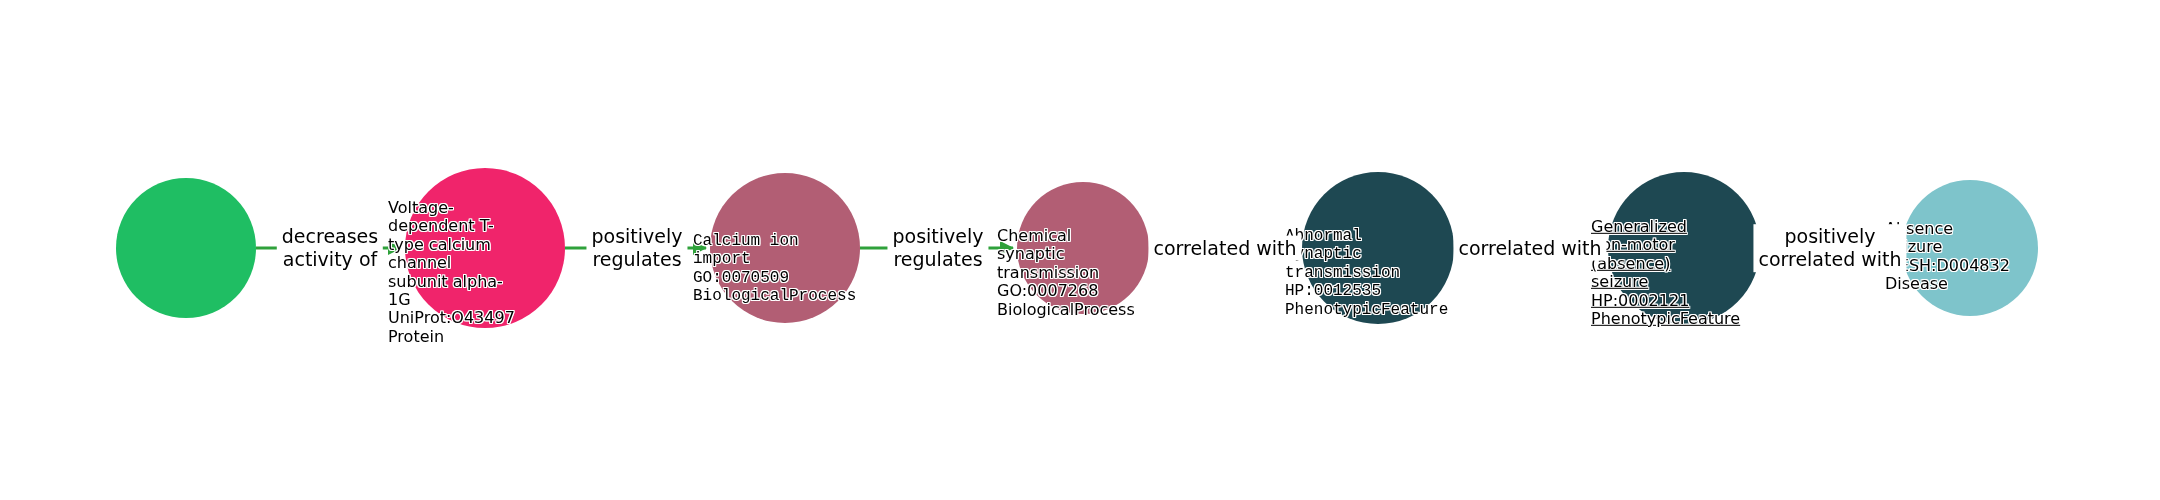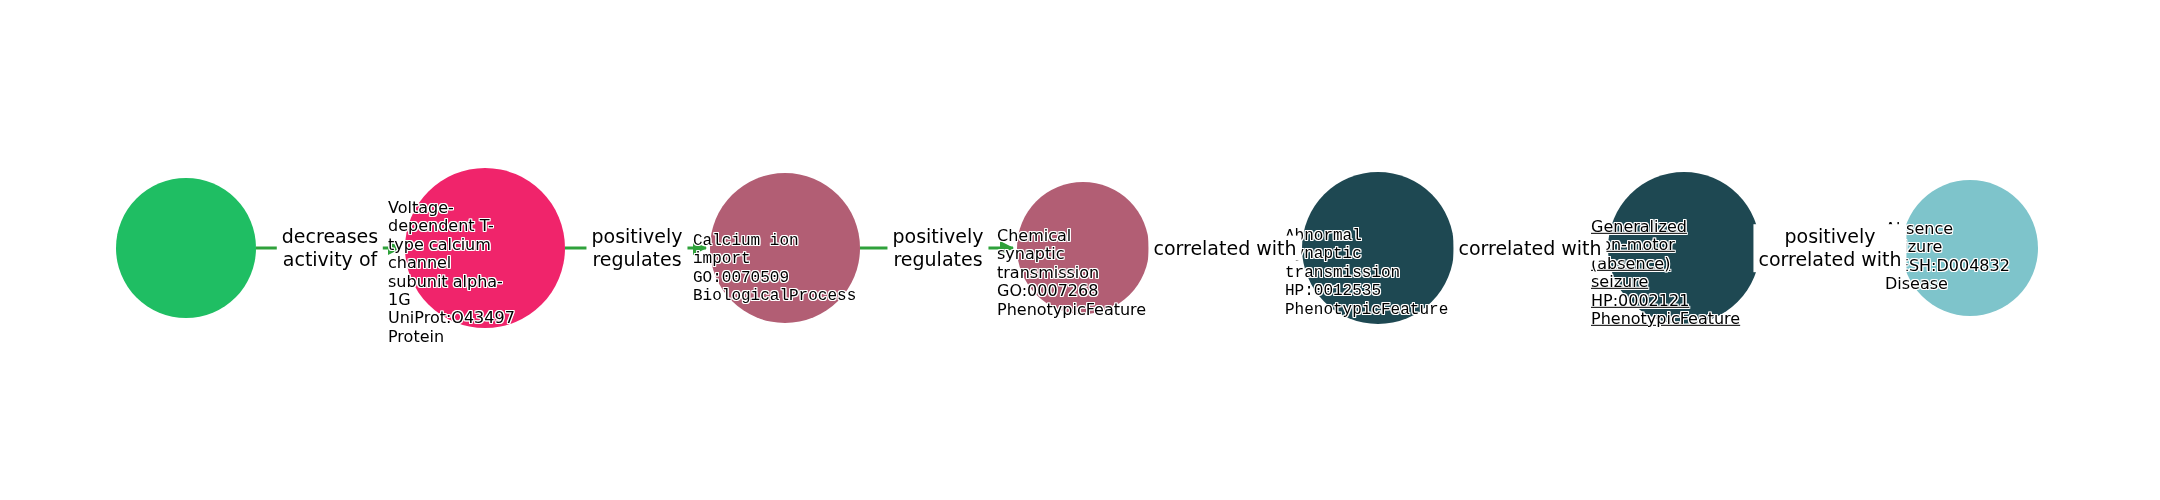--- a/index.html
+++ b/index.html
@@ -83,21 +83,21 @@
 UniProt:O43497
 Protein</div>
   <div class="node-label" style="left:785px;  top:244px; width:184px;font-family:Liberation Mono, monospace;">Calcium ion
 import
 GO:0070509
 BiologicalProcess</div>
   <div class="node-label" style="left:1083px; top:248px; width:172px;">Chemical
 synaptic
 transmission
 GO:0007268
-PhenotypicFeature</div>
+BiologicalProcess</div>
   <div class="node-label" style="left:1378px; top:248px; width:186px;font-family:Liberation Mono, monospace;">Abnormal
 synaptic
 transmission
 HP:0012535
 PhenotypicFeature</div>
   <div class="node-label" style="left:1684px; top:248px; width:186px;text-decoration:underline;">Generalized
 non-motor
 (absence)
 seizure
 HP:0002121

